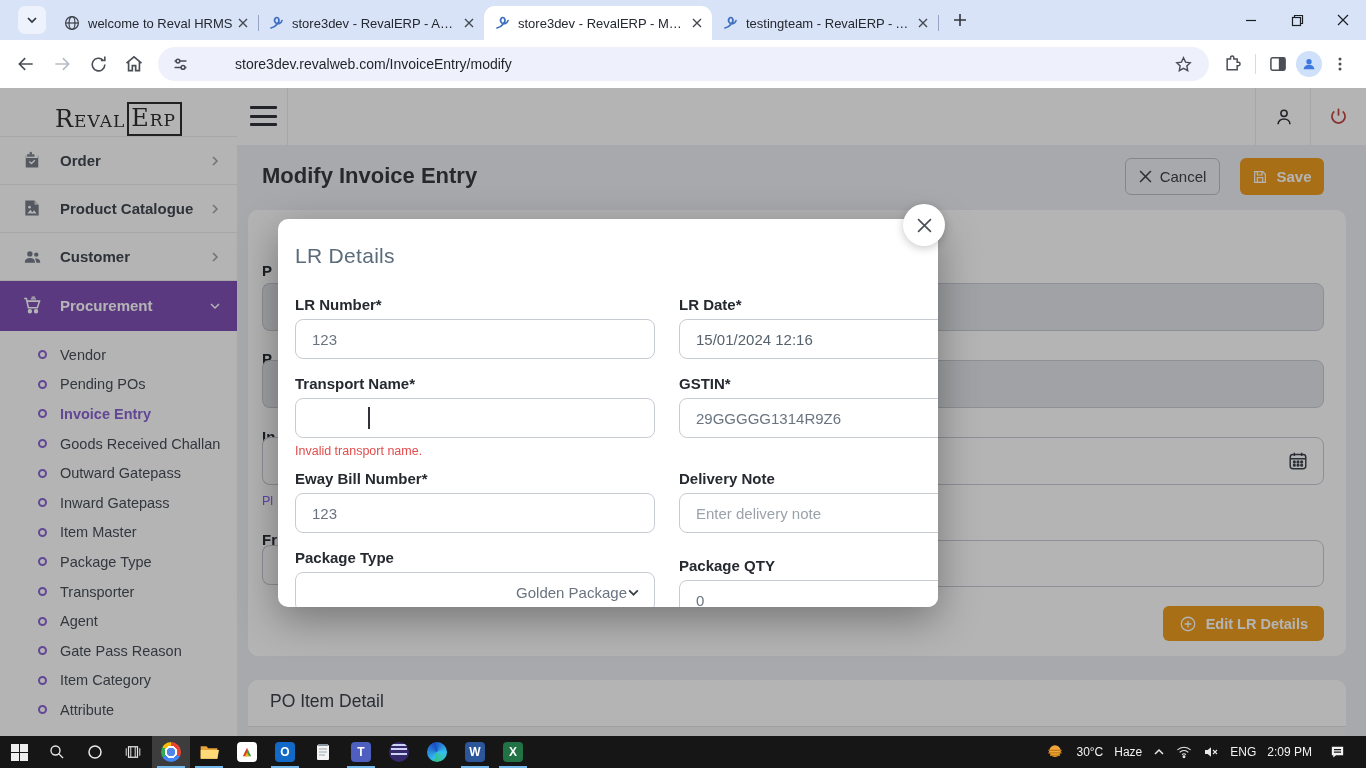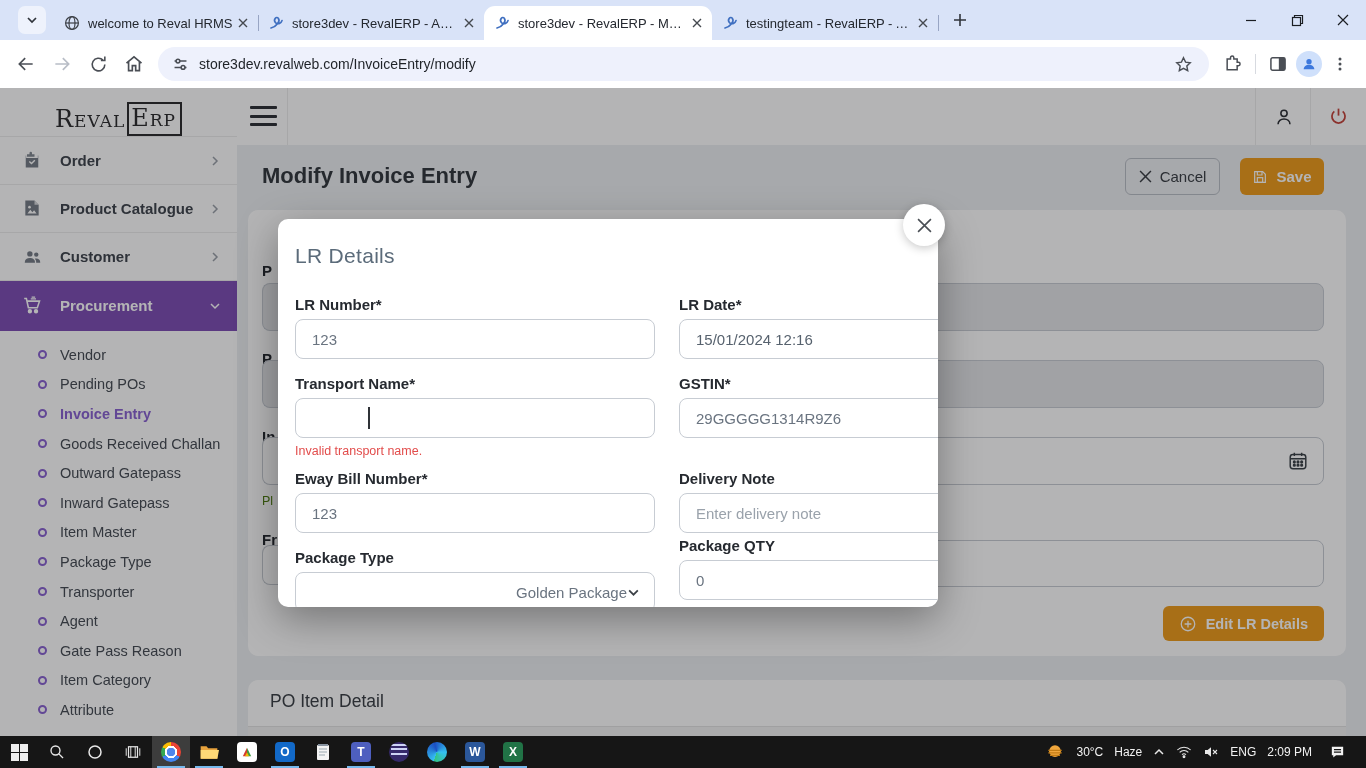--- a/index.html
+++ b/index.html
@@ -15,21 +15,21 @@
   .tab-title { flex:1; overflow:hidden; text-overflow:ellipsis; white-space:nowrap; font-size:13px; }
   .tab-close { width:18px; height:18px; border-radius:50%; display:flex; align-items:center; justify-content:center; flex:none; color:#45494f; }
   .tab-div::after { content:""; position:absolute; right:-1px; top:9px; height:16px; width:1px; background:#98a5c4; }
   .newtab { width:28px; height:28px; margin:6px 0 6px 8px; border-radius:50%; display:flex; align-items:center; justify-content:center; color:#30343b; }
   .win-controls { margin-left:auto; display:flex; height:40px; }
   .winbtn { width:46px; height:40px; display:flex; align-items:center; justify-content:center; color:#1b1e23; }
 
   #toolbar { position:absolute; top:40px; left:0; right:0; height:48px; background:#fff; display:flex; align-items:center; padding:0 8px; }
   .navbtn { width:32px; height:32px; border-radius:50%; display:flex; align-items:center; justify-content:center; color:#4a4e55; margin:0 2px; }
   .navbtn.disabled { color:#b8bdc6; }
-  #omnibox { flex:1; height:34px; margin:0 6px; background:#eef1fc; border-radius:17px; display:flex; align-items:center; padding:0 8px 0 14px; min-width:0; }
+  #omnibox { flex:1; height:34px; margin:0 6px; background:#eef1fc; border-radius:17px; display:flex; align-items:center; padding:0 8px 0 14px; min-width:0;gap:36px; }
   #omnibox .url { font-size:14px; color:#1f2328; margin-left:10px; flex:1; white-space:nowrap; overflow:hidden; }
   .toolicon { width:30px; height:30px; display:flex; align-items:center; justify-content:center; color:#4a4e55; margin:0 3px; }
   .vsep { width:1px; height:20px; background:#d7dae0; margin:0 4px; }
   .avatar { width:26px; height:26px; border-radius:50%; background:#cfe0fb; display:flex; align-items:center; justify-content:center; }
 
   
   #page { position:absolute; top:88px; left:0; right:0; height:648px; background:#edeff2; overflow:hidden; }
   #overlay { position:absolute; inset:0; background:rgba(8,8,10,.30); z-index:40; }
 
   
@@ -56,21 +56,21 @@
   .tb-div { position:absolute; top:0; bottom:0; width:1px; background:#ececec; }
   .topcell { position:absolute; top:0; height:57px; width:55px; display:flex; align-items:center; justify-content:center; }
 
   #title-row { position:absolute; top:70px; left:0; right:0; height:38px; }
   #page-title { position:absolute; left:25px; top:5px; font-size:22px; font-weight:bold; color:#33383e; }
   #cancel-btn { position:absolute; right:146px; top:0; height:37px; width:95px; border:1px solid #b9bfc6; border-radius:6px; display:flex; align-items:center; justify-content:center; gap:8px; color:#3b4046; font-size:15px; background:transparent; }
   #save-btn { position:absolute; right:42px; top:0; height:37px; width:84px; border-radius:6px; background:#EE9D1E; color:#fff; font-size:15px; font-weight:bold; display:flex; align-items:center; justify-content:center; gap:8px; }
 
   #form-card { position:absolute; top:122px; left:11px; right:20px; height:446px; background:#fff; border-radius:10px; overflow:hidden; }
   .fragL { position:absolute; left:14px; width:18px; overflow:hidden; white-space:nowrap; font-size:15px; font-weight:bold; color:#262a30; }
-  .fragL.err { color:#4d7c0f; font-size:12.5px; font-weight:normal; }
+  .fragL.err { color:#8b5cf6; font-size:12.5px; font-weight:normal; }
   .sliver { position:absolute; left:14px; width:19px; border:1px solid #c7ccd3; border-right:none; border-radius:8px 0 0 8px; background:#fff; }
   .sliver.gray { background:#e4e6e8; }
   .binput { position:absolute; right:22px; width:430px; height:48px; border:1px solid #c7ccd3; border-radius:8px; background:#fff; }
   .binput.gray { background:#e4e6e8; }
   .binput .cal { position:absolute; right:14px; top:12px; color:#3c4248; }
   #edit-lr-btn { position:absolute; right:22px; top:396px; height:35px; padding:0 16px; border-radius:6px; background:#EE9D1E; color:#fff; font-size:14.5px; font-weight:bold; display:flex; align-items:center; gap:9px; }
 
   #po-card { position:absolute; top:592px; left:11px; right:20px; bottom:-10px; background:#fff; border-radius:10px 10px 0 0; }
   #po-title { position:absolute; left:22px; top:11px; font-size:17.5px; color:#3b4046; }
   #po-div { position:absolute; left:0; right:0; top:46px; height:1px; background:#e2e2e2; }
@@ -552,21 +552,21 @@
       <div class="f" style="left:17px; top:330px">
         <label>Package Type</label>
         <div class="selbox">
           <span>Golden Package</span>
           <svg width="13" height="13" viewBox="0 0 12 12">
               <path d="M2 4 L6 8 L10 4" fill="none" stroke="#3b4046" stroke-width="1.6"></path>
             </svg>
         </div>
       </div>
 
-      <div class="f" style="left:401px; top:318px">
+      <div class="f" style="left:401px; top:338px">
         <label>Package QTY</label>
         <input class="inp" value="0" style="">
       </div>
 
       <div id="modal-scroll"></div>
     </div>
   </div>
 </div>
 
 <div id="taskbar">

